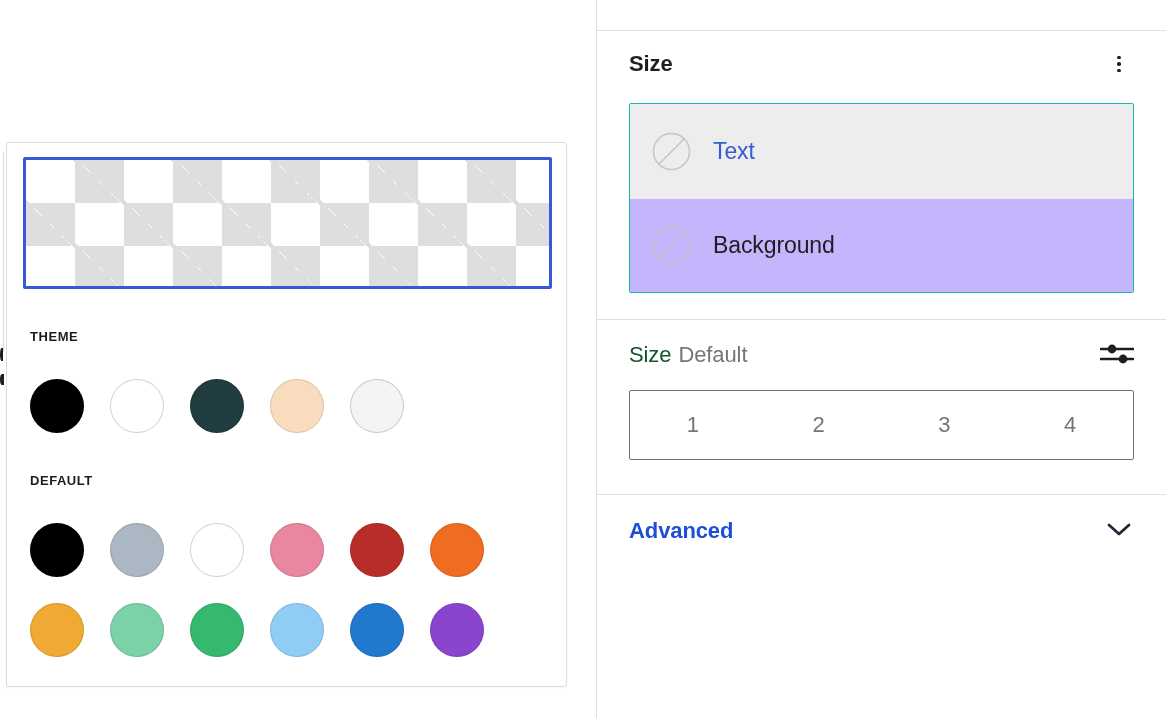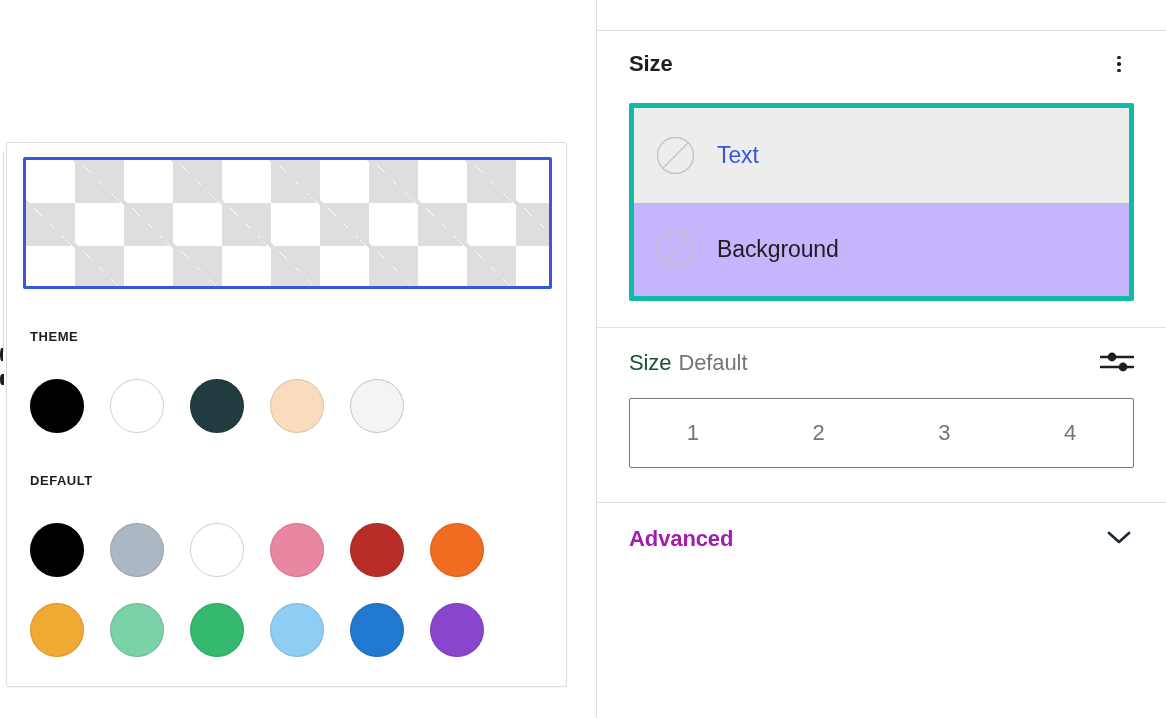--- a/index.html
+++ b/index.html
@@ -143,21 +143,21 @@
   .kebab i {
     width: 3.5px;
     height: 3.5px;
     background: #1e1e1e;
     border-radius: 50%;
     display: block;
   }
 
   
   .color-list {
-    border: 5px solid #14b8a6;
+    border: 1px solid #14b8a6;
     border-radius: 2px;
     overflow: hidden;
     margin-top: 6px;
     margin-bottom: 26px;
   }
   .color-row {
     display: flex;
     align-items: center;
     gap: 22px;
     height: 94px;
@@ -230,21 +230,21 @@
     display: flex;
     align-items: center;
     justify-content: space-between;
     height: 72px;
     padding: 0 32px;
     cursor: pointer;
   }
   .advanced-title {
     font-size: 22px;
     font-weight: 700;
-    color: #a21caf;
+    color: #1d4ed8;
     letter-spacing: -0.1px;
   }
   .chevron { display:block; }
   .spacer-md { height: 34px; }
 </style>
 </head>
 <body>
 
 <div id="root">
 

